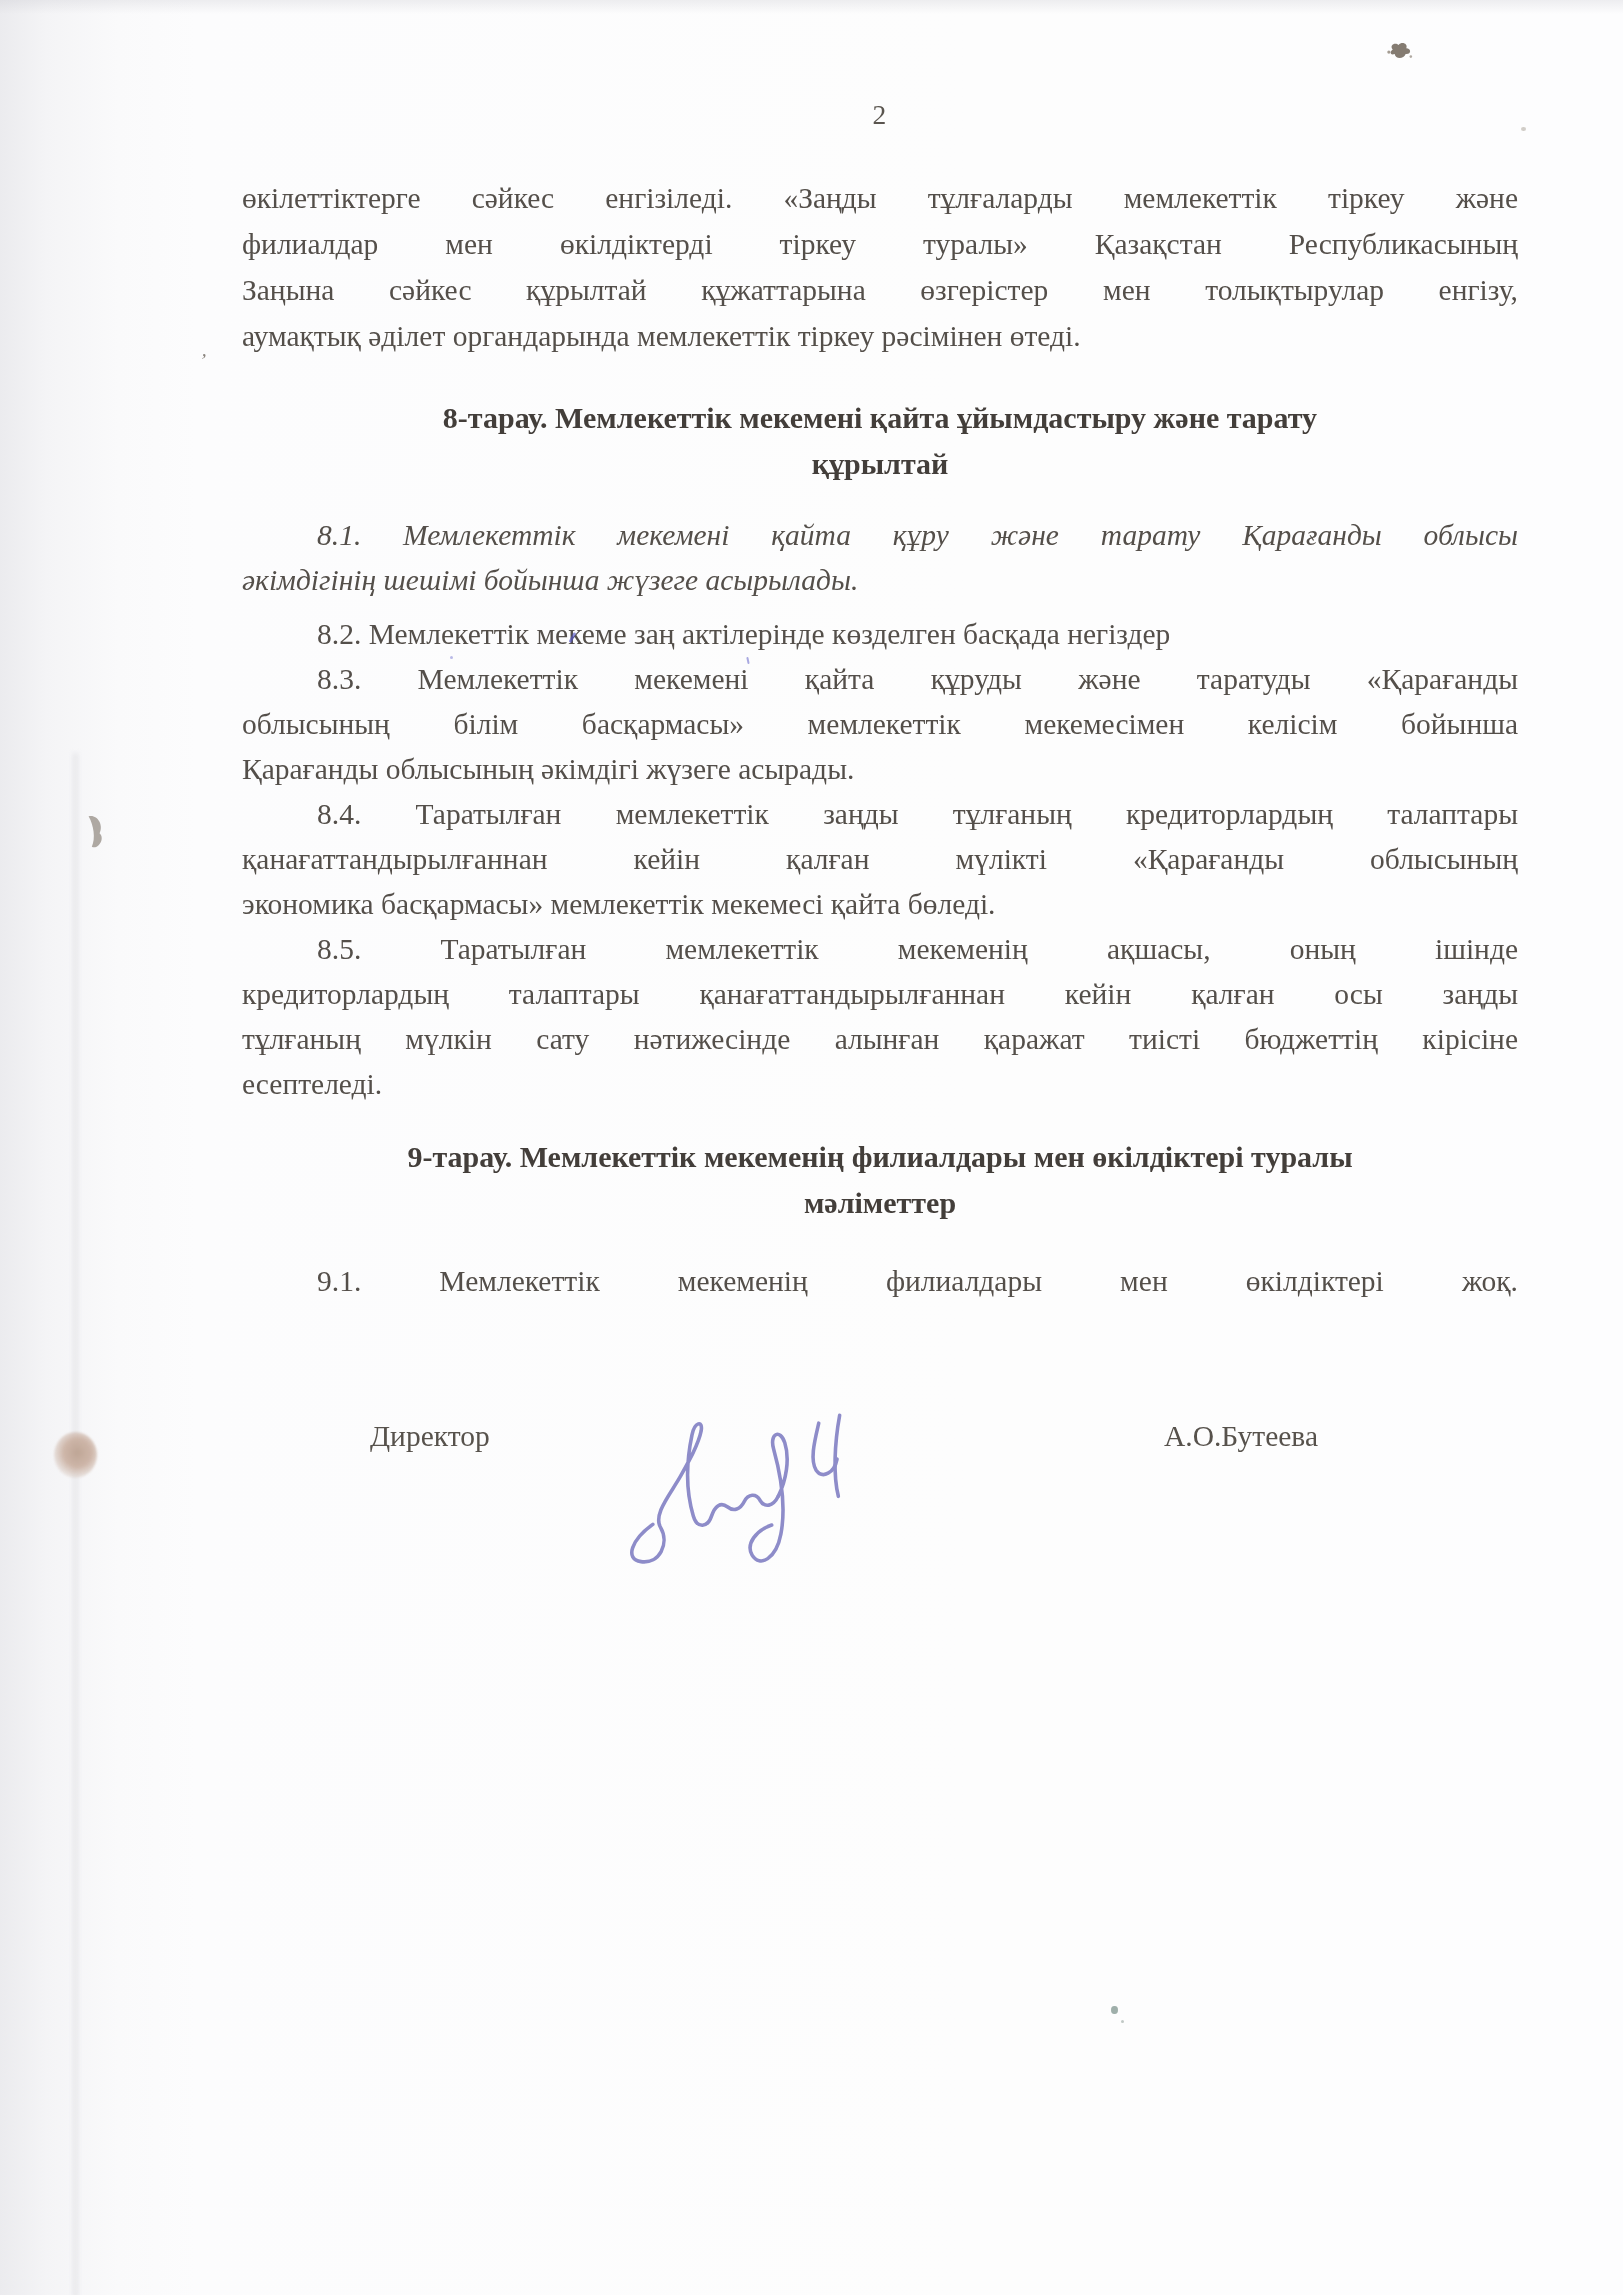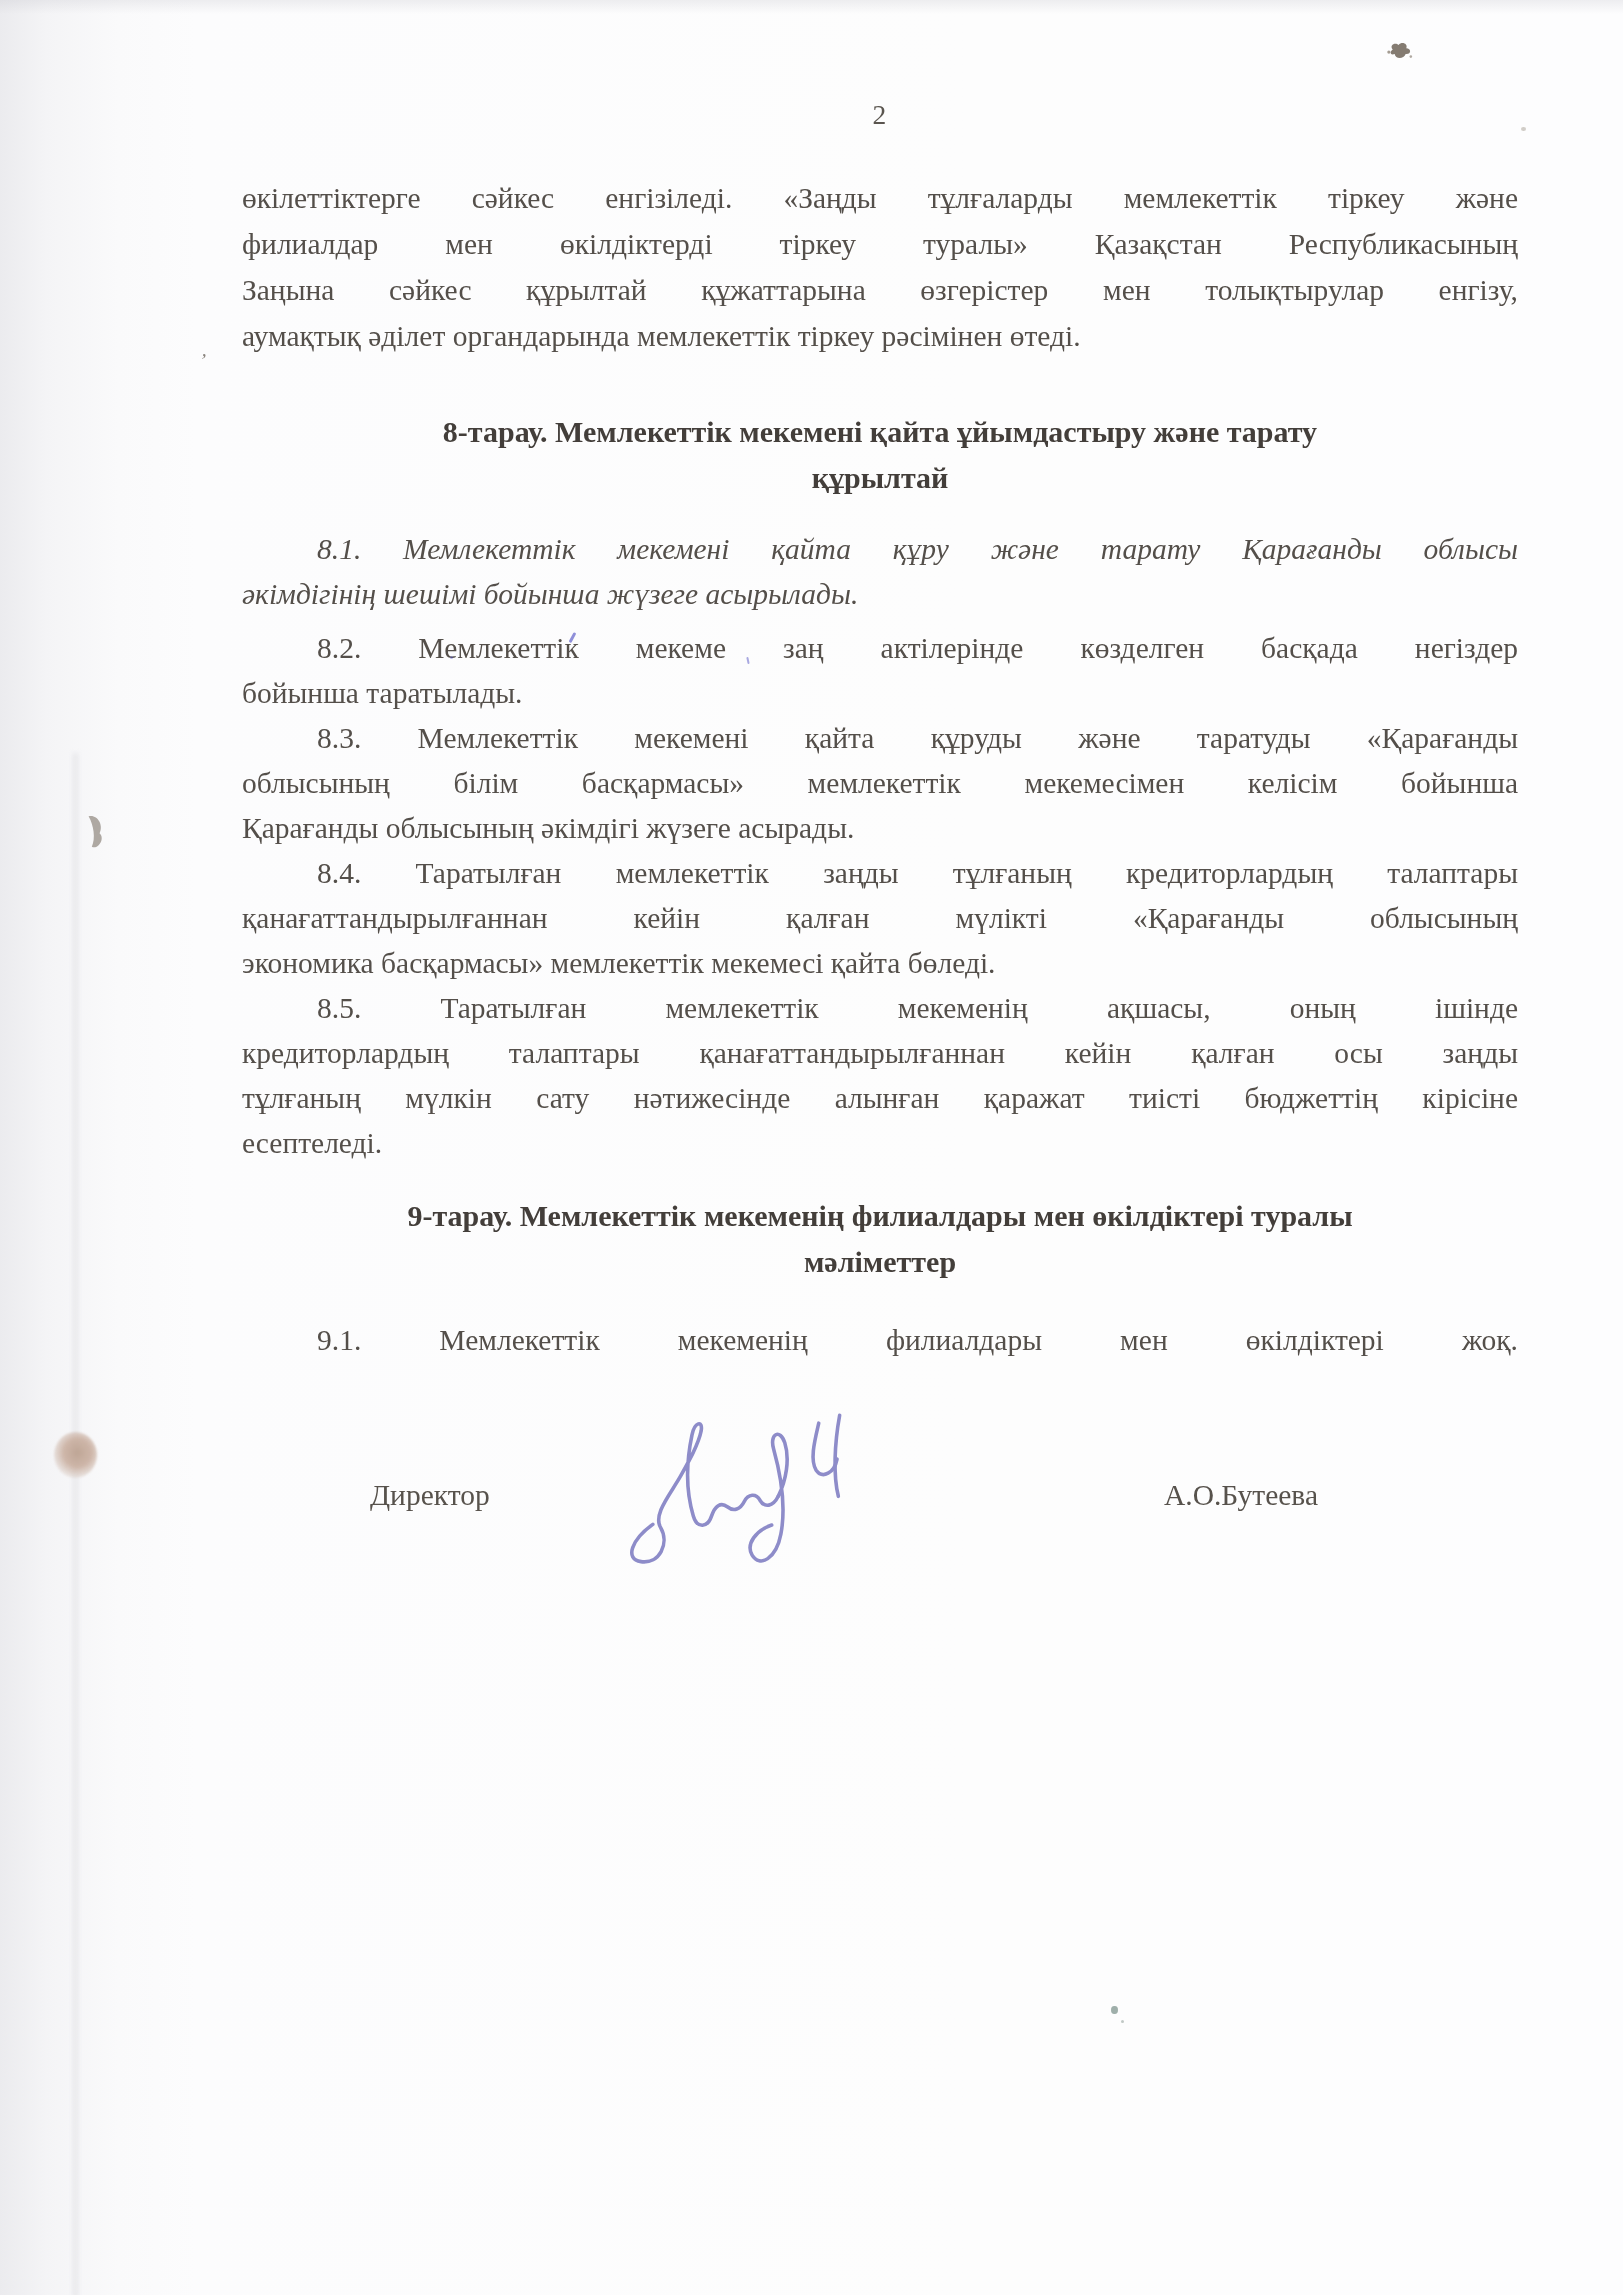--- a/index.html
+++ b/index.html
@@ -35,21 +35,21 @@
   }
   .para .line:last-child{text-align:left;text-align-last:auto;}
   .para.jall .line:last-child{text-align:justify;text-align-last:justify;}
   .para .line:first-child{text-indent:75px;}
   .para.noindent .line:first-child{text-indent:0;}
   .para.body-pitch{line-height:45px;}
   .heading{
     margin:0;font-size:30px;font-weight:bold;color:#433e3a;line-height:46px;
   }
   .heading .hline{text-align:center;}
-  .heading-8{margin-top:50px;}
+  .heading-8{margin-top:36px;}
   .para-8-1{margin-top:26px;font-style:italic;}
   .para-8-2{margin-top:9.2px;}
   .heading-9{margin-top:27px;}
   .para-9-1{margin-top:33px;}
   .signoff{
     margin-top:109px;
     display:flex;justify-content:space-between;
     padding-left:128px;padding-right:200px;
     font-size:29.5px;color:#57524c;
   }
@@ -97,21 +97,20 @@
         <div class="hline">құрылтай</div>
       </div>
 
     <div class="para body-pitch para-8-1">
         <div class="line">8.1.  Мемлекеттік мекемені қайта құру және тарату Қарағанды облысы</div>
         <div class="line">әкімдігінің  шешімі бойынша жүзеге асырылады.</div>
       </div>
 
     <div class="para body-pitch para-8-2">
         <div class="line">8.2. Мемлекеттік мекеме заң актілерінде көзделген басқада  негіздер</div>
-        <div class="line">бойынша таратылады.</div>
       </div>
 
     <div class="para body-pitch">
         <div class="line">8.3. Мемлекеттік мекемені қайта құруды және таратуды «Қарағанды</div>
         <div class="line">облысының білім басқармасы» мемлекеттік мекемесімен келісім бойынша</div>
         <div class="line">Қарағанды облысының әкімдігі жүзеге асырады.</div>
       </div>
 
     <div class="para body-pitch">
         <div class="line">8.4. Таратылған мемлекеттік заңды тұлғаның кредиторлардың талаптары</div>

